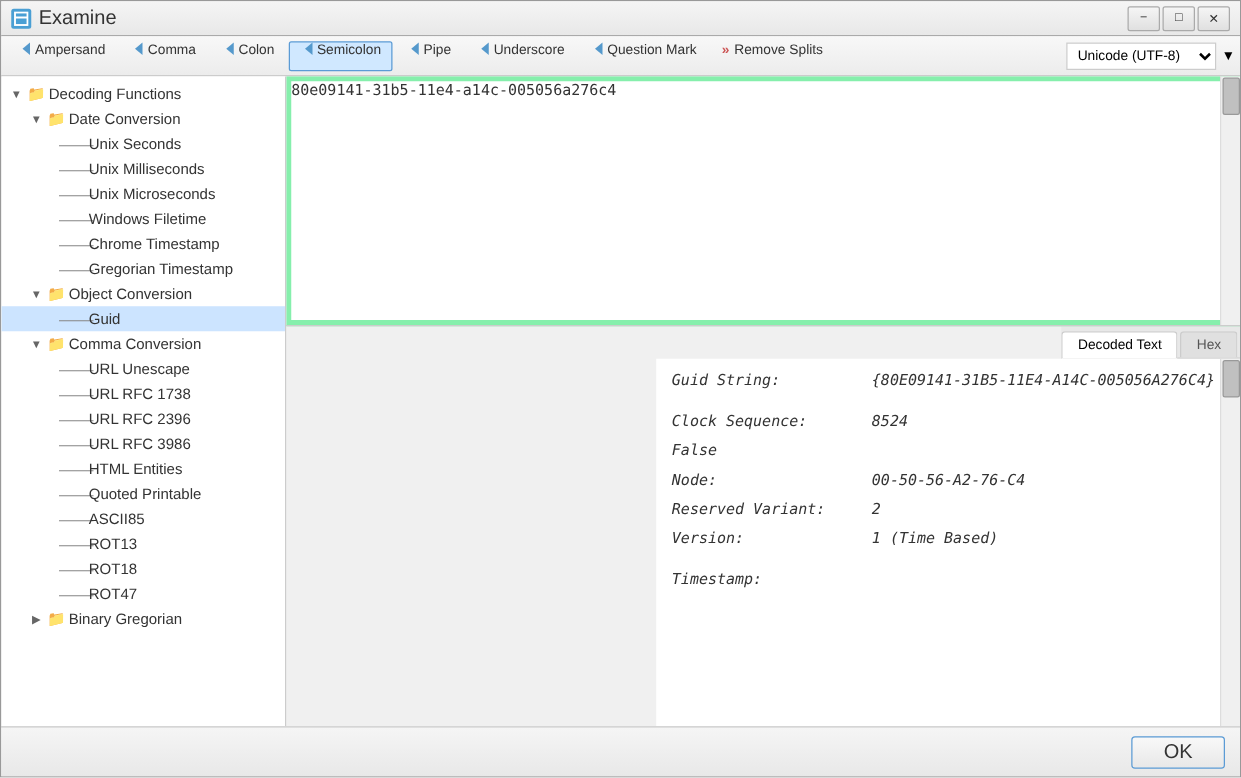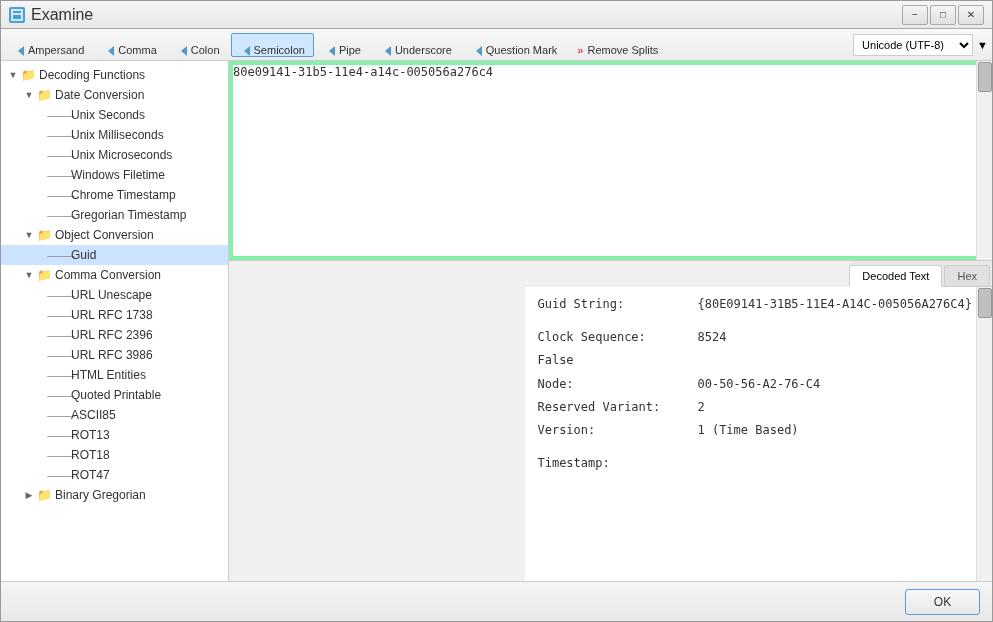--- a/index.html
+++ b/index.html
@@ -84,21 +84,21 @@
     }
 
     .toolbar-btn {
       height: 24px;
       padding: 0 8px;
       background: transparent;
       border: 1px solid transparent;
       border-radius: 2px;
       cursor: pointer;
       display: flex;
-      align-items: flex-end;
+      align-items: flex-start;
       gap: 4px;
       font-size: 11px;
       color: #333;
       white-space: nowrap;
     }
 
     .toolbar-btn.active {
       background: #d0e8ff;
       border-color: #5b9bd5;
     }
@@ -289,21 +289,21 @@
       gap: 8px;
     }
 
     .ok-btn {
       width: 75px;
       height: 26px;
       background: linear-gradient(to bottom, #f8f8f8, #e8e8e8);
       border: 1px solid #5b9bd5;
       border-radius: 3px;
       cursor: pointer;
-      font-size: 12px;
+      font-size: 16px;
       color: #333;
     }
 
     
     ::-webkit-scrollbar { width: 16px; }
     ::-webkit-scrollbar-track { background: #f0f0f0; }
     ::-webkit-scrollbar-thumb { background: #c0c0c0; border: 1px solid #aaa; }
 
     
     .arrow-icon {
@@ -547,21 +547,21 @@
         <div class="scrollbar-track" style="position:absolute;right:0;top:0;width:16px;height:100%;">
           <div class="scrollbar-thumb"></div>
         </div>
       </div>
 
       <div class="output-area">
         <div class="output-tabs">
           <div class="output-tab active">Decoded Text</div>
           <div class="output-tab">Hex</div>
         </div>
-        <div class="output-content" style="padding-right:20px; position:relative;">
+        <div class="output-content" style="padding-right:20px; position:relative;font-style:italic;">
           <div class="output-row">
             <span class="output-key">Guid String:</span>
             <span class="output-value">{80E09141-31B5-11E4-A14C-005056A276C4}</span>
           </div>
           <div class="output-spacer"></div>
           <div class="output-row">
             <span class="output-key">Clock Sequence:</span>
             <span class="output-value">8524</span>
           </div>
           <div class="output-row">

